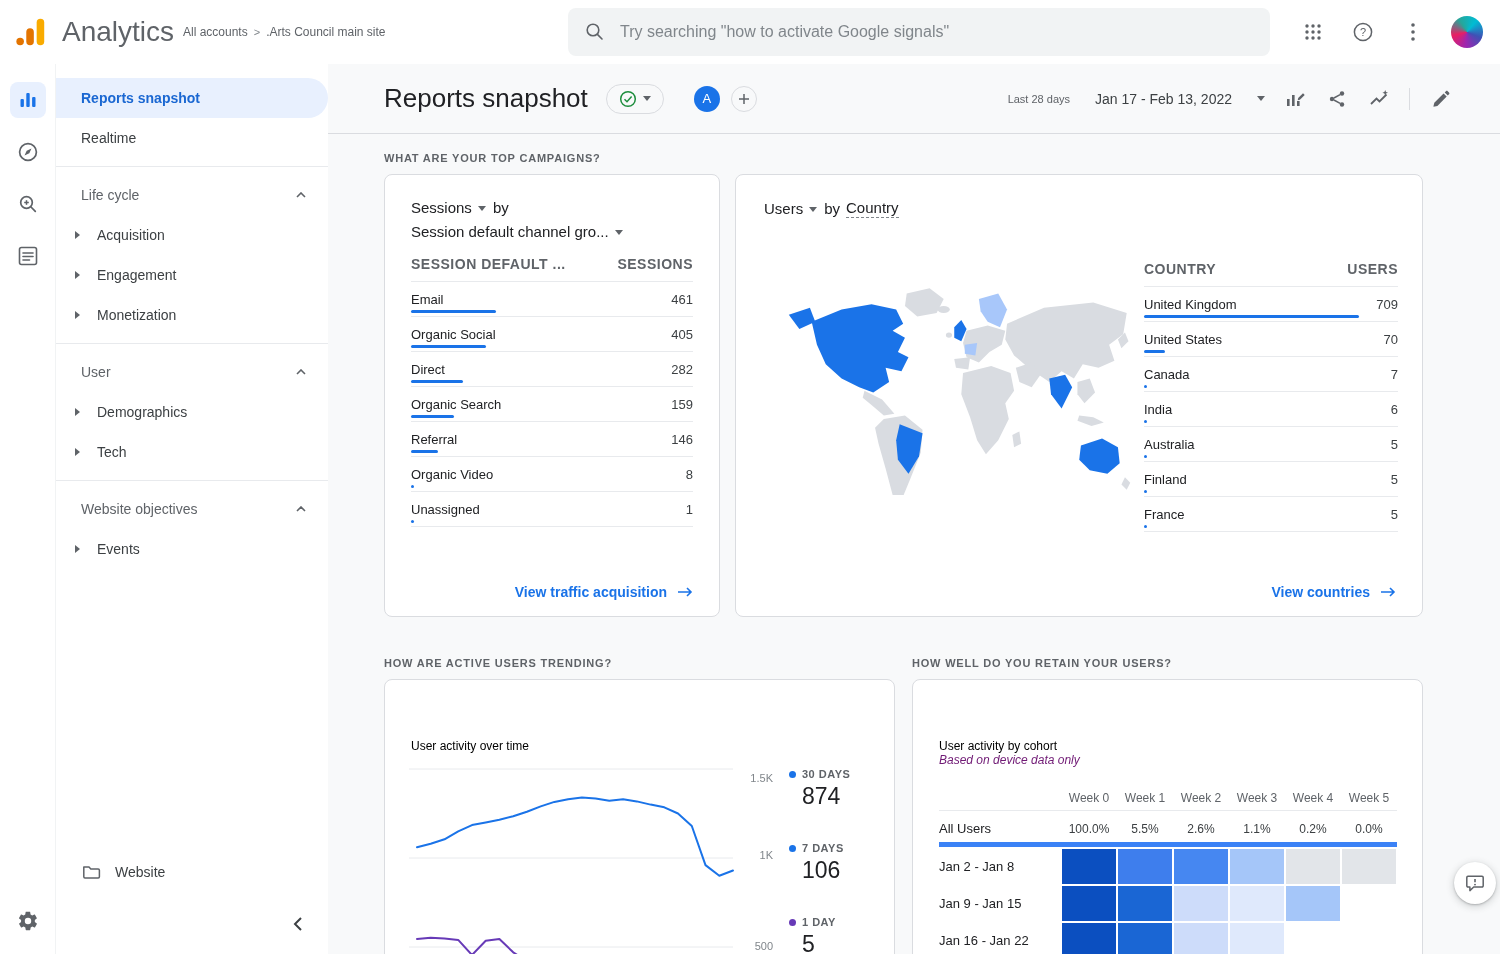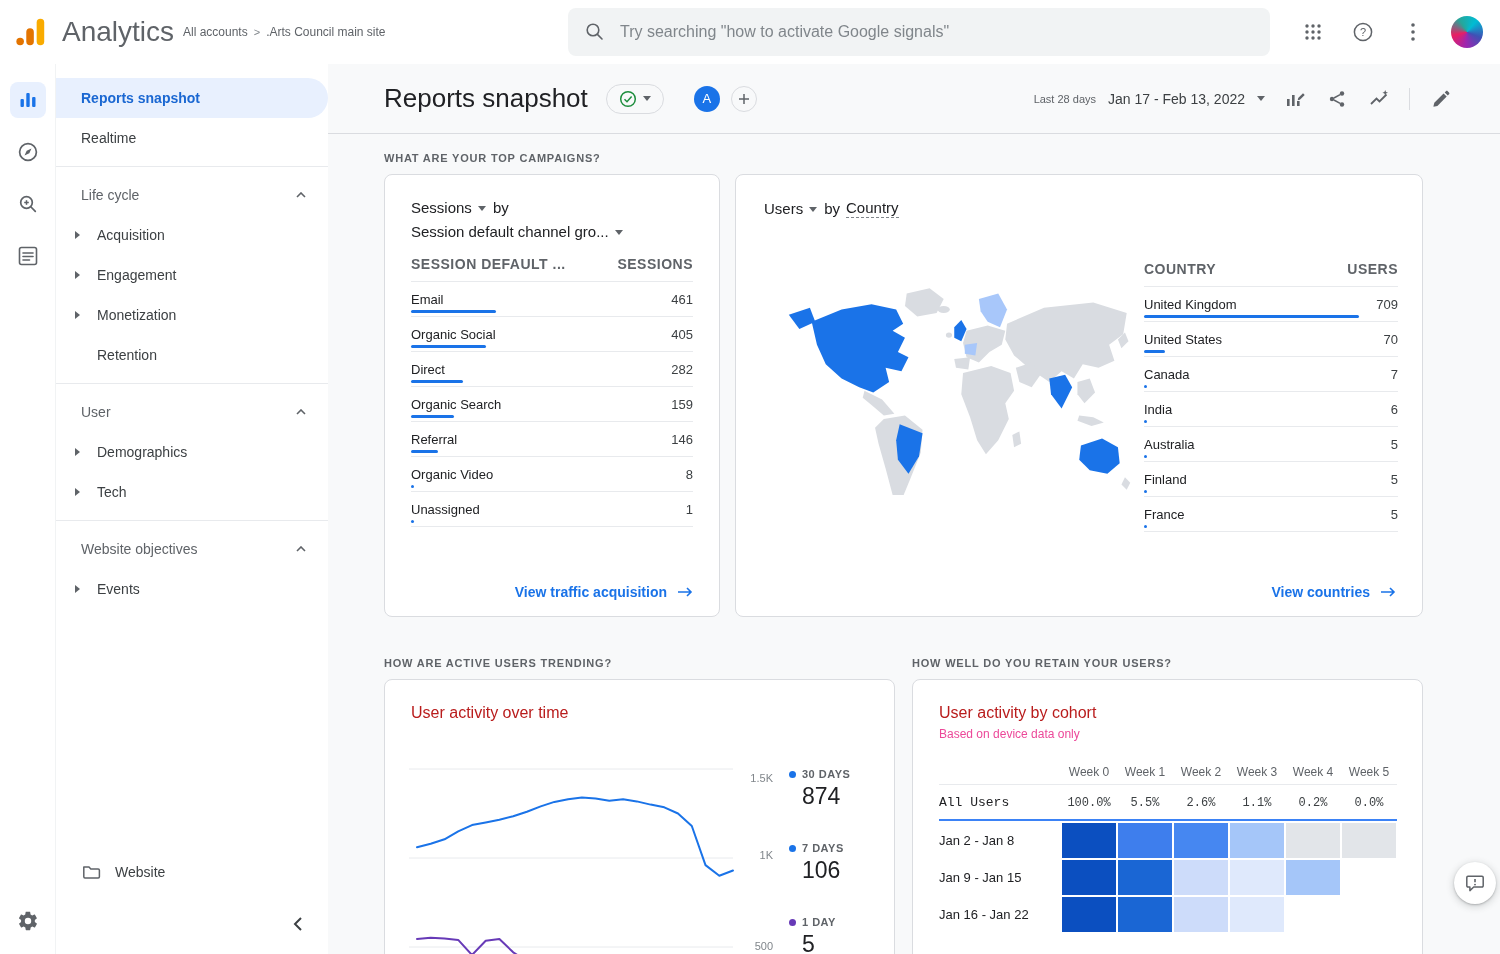--- a/index.html
+++ b/index.html
@@ -42,21 +42,21 @@
   .side-collapse{position:absolute;bottom:14px;right:18px;background:none;border:none;cursor:pointer;padding:6px;}
 
   
   .main{position:absolute;top:64px;left:328px;right:0;bottom:0;background:#f8f9fa;overflow:hidden;}
   .page-head{height:70px;display:flex;align-items:center;padding:0 48px 0 56px;border-bottom:1px solid #dadce0;}
   .page-head h1{font-size:26px;font-weight:400;color:#202124;}
   .check-pill{margin-left:18px;width:58px;height:30px;border:1px solid #dadce0;border-radius:15px;display:flex;align-items:center;justify-content:center;gap:6px;cursor:pointer;background:#fff0;}
   .avatar-a{margin-left:30px;width:26px;height:26px;border-radius:50%;background:#1a73e8;color:#fff;font-size:13px;display:flex;align-items:center;justify-content:center;cursor:pointer;flex:none;}
   .add-circle{margin-left:11px;width:26px;height:26px;border-radius:50%;border:1px solid #dadce0;display:flex;align-items:center;justify-content:center;cursor:pointer;flex:none;}
   .head-right{margin-left:auto;display:flex;align-items:center;gap:18px;}
-  .date-control{display:flex;align-items:center;gap:12px;cursor:pointer;}
+  .date-control{display:flex;align-items:center;gap:25px;cursor:pointer;}
   .preset{font-size:11px;color:#5f6368;}
   .range{font-size:14px;color:#3c4043;}
   .hicon{width:24px;height:24px;display:flex;align-items:center;justify-content:center;background:none;border:none;cursor:pointer;}
   .vdiv{width:1px;height:22px;background:#dadce0;}
   .caret{display:inline-block;width:0;height:0;border-left:4px solid transparent;border-right:4px solid transparent;border-top:5px solid #5f6368;}
 
   .content{padding-left:56px;}
   .sec-label{margin-top:18px;font-size:11px;font-weight:bold;letter-spacing:.8px;color:#5f6368;}
   .cards-row{display:flex;gap:15px;margin-top:10px;}
   .cards-row.row2{gap:17px;}
@@ -78,38 +78,38 @@
   .trow{position:relative;height:35px;border-bottom:1px solid #e8eaed;display:flex;align-items:center;justify-content:space-between;}
   .tlabel{font-size:13px;color:#202124;}
   .tval{font-size:13px;color:#3c4043;}
   .tbar{position:absolute;left:0;bottom:3px;height:3px;background:#1a73e8;border-radius:2px;}
   .card-link{position:absolute;right:26px;bottom:16px;display:flex;align-items:center;gap:10px;color:#1a73e8;font-size:14px;font-weight:bold;cursor:pointer;text-decoration:none;}
 
   .world-map{position:absolute;left:44px;top:108px;width:352px;height:212px;}
   .m-g{fill:#d9dce1;} .m-b{fill:#1a73e8;} .m-l{fill:#a8c7fa;}
   .country-table{position:absolute;left:408px;top:70px;width:254px;}
 
-  .card-title{font-size:16px;color:#b91c1c;}
+  .card-title{font-size:12px;color:#000000;margin-top:35px;}
   .card-activity .card-title{position:absolute;left:26px;top:24px;}
   #activity-chart{position:absolute;left:24px;top:60px;}
   .glabel{position:absolute;left:352px;width:36px;text-align:right;font-size:11px;color:#80868b;}
   .g0{top:92px;} .g1{top:169px;} .g2{top:260px;}
   .legend{position:absolute;left:404px;top:88px;display:flex;flex-direction:column;gap:32px;}
   .leg-top{display:flex;align-items:center;gap:6px;}
   .dot{width:7px;height:7px;border-radius:50%;flex:none;}
   .leg-label{font-size:11px;font-weight:bold;letter-spacing:.5px;color:#5f6368;}
   .leg-val{font-size:23px;color:#202124;margin:3px 0 0 13px;}
 
   .card-cohort{padding-top:24px;}
   .cohort-head{padding:0 26px;}
-  .cohort-sub{font-size:12px;color:#ec4899;margin-top:5px;}
+  .cohort-sub{font-size:12px;color:#701a75;font-style:italic;}
   .cohort-grid{margin:18px 26px 0;display:grid;grid-template-columns:122px repeat(6,56px);}
   .cg-h{height:26px;line-height:26px;font-size:12px;color:#5f6368;text-align:center;border-bottom:1px solid #e8eaed;}
   .cg-h.lab{text-align:left;}
-  .au{height:36px;line-height:36px;border-bottom:2px solid #3b82f6;font-size:12px;color:#3c4043;text-align:center;font-family:Liberation Mono, monospace;}
+  .au{height:36px;line-height:36px;border-bottom:5px solid #3b82f6;font-size:12px;color:#3c4043;text-align:center;}
   .au.lab{font-size:13px;color:#202124;text-align:left;}
   .hl{height:37px;line-height:40px;font-size:13px;color:#202124;}
   .heat{height:35px;margin:2px 1px 0;}
 
   .fab{position:absolute;left:1454px;top:862px;width:42px;height:42px;border-radius:50%;background:#fff;box-shadow:0 1px 2px rgba(60,64,67,.3),0 2px 6px 2px rgba(60,64,67,.15);display:flex;align-items:center;justify-content:center;cursor:pointer;z-index:6;}
 </style>
 </head>
 <body>
 
 <header class="topbar">
@@ -222,23 +222,20 @@
       <i class="tri"></i>
       <span>Acquisition</span>
     </div>
   <div class="side-item child">
       <i class="tri"></i>
       <span>Engagement</span>
     </div>
   <div class="side-item child">
       <i class="tri"></i>
       <span>Monetization</span>
-    </div>
-  <div class="side-item child noarrow">
-      <span>Retention</span>
     </div>
   <div class="side-div"></div>
 
   <div class="side-header">
     <span>User</span>
     <svg class="chev" width="10" height="6" viewBox="0 0 10 6">
         <polyline points="1,5 5,1 9,5" fill="none" stroke="#5f6368" stroke-width="1.6"></polyline>
       </svg>
   </div>
   <div class="side-item child">

